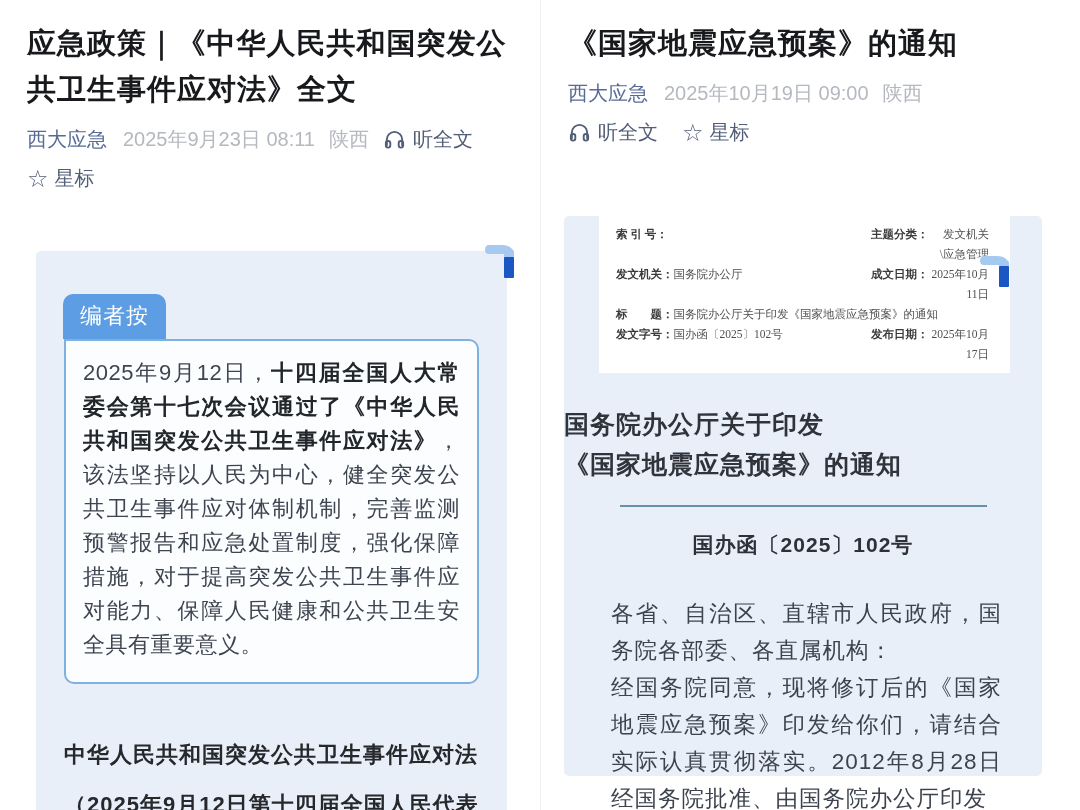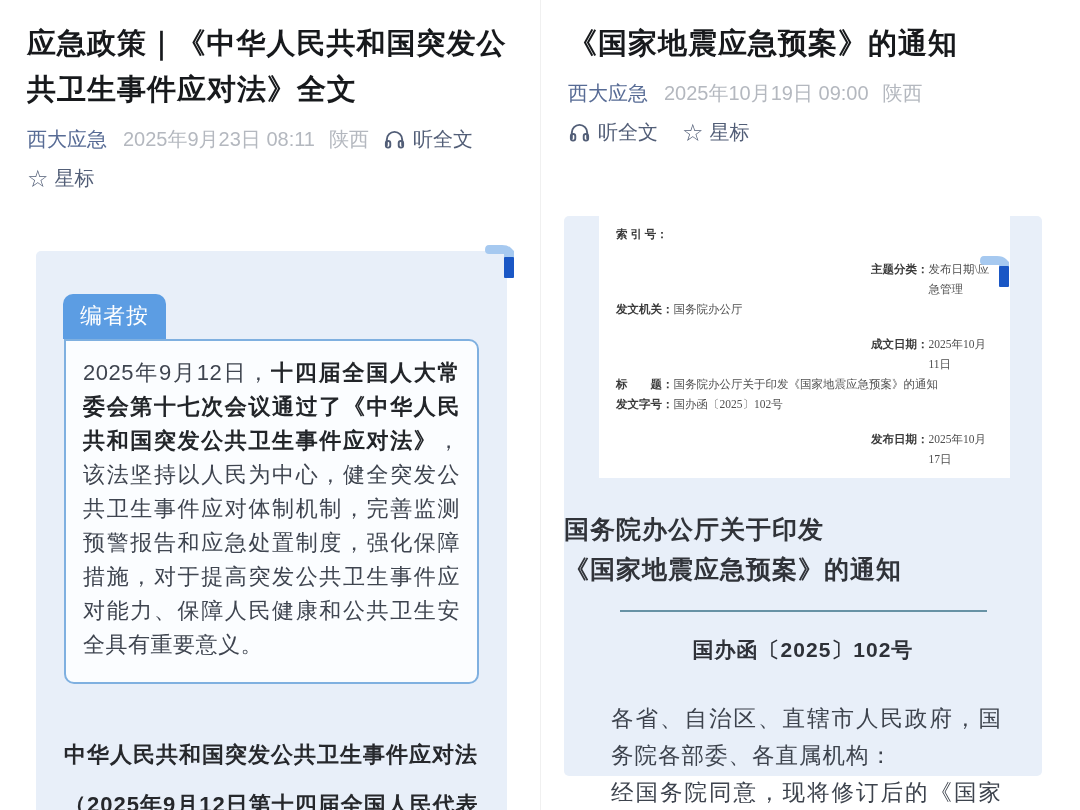--- a/index.html
+++ b/index.html
@@ -37,26 +37,26 @@
     border-radius:0 10px 10px 10px; padding:15px 17px 20px;
     font-size:22px; line-height:34px; color:#3f4550; letter-spacing:0.5px;
     text-align:justify; }
   .note-box b { color:#222529; }
 
   .law-title    { margin:46px 28px 0; font-size:22px; font-weight:700;
     line-height:50px; color:#26282c; letter-spacing:1px; }
   .law-subtitle { margin:0 28px; font-size:22px; font-weight:700;
     line-height:50px; color:#26282c; letter-spacing:1px; }
 
-  .doc-table { margin:70px 32px 0 35px; background:#ffffff; padding:8px 14px 9px 17px;
-    font-family:"Liberation Serif","DejaVu Serif",serif; font-size:11.5px; color:#555; }
+  .doc-table { margin:70px 32px 0 35px; background:#ffffff; padding:8px 21px 9px 17px;
+    font-family:"Liberation Serif","DejaVu Serif",serif; font-size:11.5px; color:#555;text-align:right; }
   .dt-row { display:flex; line-height:20px; }
   .dt-cell { display:flex; }
   .dt-c1 { width:255px; }
-  .dt-c2 { flex:1;margin-top:35px; }
+  .dt-c2 { flex:1; }
   .dt-label { font-weight:700; color:#3a3a3a; white-space:pre; }
   .dt-value { color:#4f4f4f; }
 
   .notice-title { margin-top:31px; font-size:25px; font-weight:700;
     line-height:40px; color:#303339; letter-spacing:1px; }
   .notice-title span { display:block; }
   .h-divider { margin:21px auto 0; width:367px; height:2px; background:#6792a5; }
   .doc-number { margin-top:24px; text-align:center; font-size:21px; font-weight:700;
     color:#2e3138; letter-spacing:1px; }
 
@@ -142,21 +142,21 @@
         </svg>
       </div>
 
       <div class="doc-table">
         <div class="dt-row">
           <span class="dt-cell dt-c1">
             <span class="dt-label">索 引 号：</span>
           </span>
           <span class="dt-cell dt-c2">
             <span class="dt-label">主题分类：</span>
-            <span class="dt-value">发布日期\应急管理</span>
+            <span class="dt-value">发文机关\应急管理</span>
           </span>
         </div>
         <div class="dt-row">
           <span class="dt-cell dt-c1">
             <span class="dt-label">发文机关：</span>
             <span class="dt-value">国务院办公厅</span>
           </span>
           <span class="dt-cell dt-c2">
             <span class="dt-label">成文日期：</span>
             <span class="dt-value">2025年10月11日</span>

